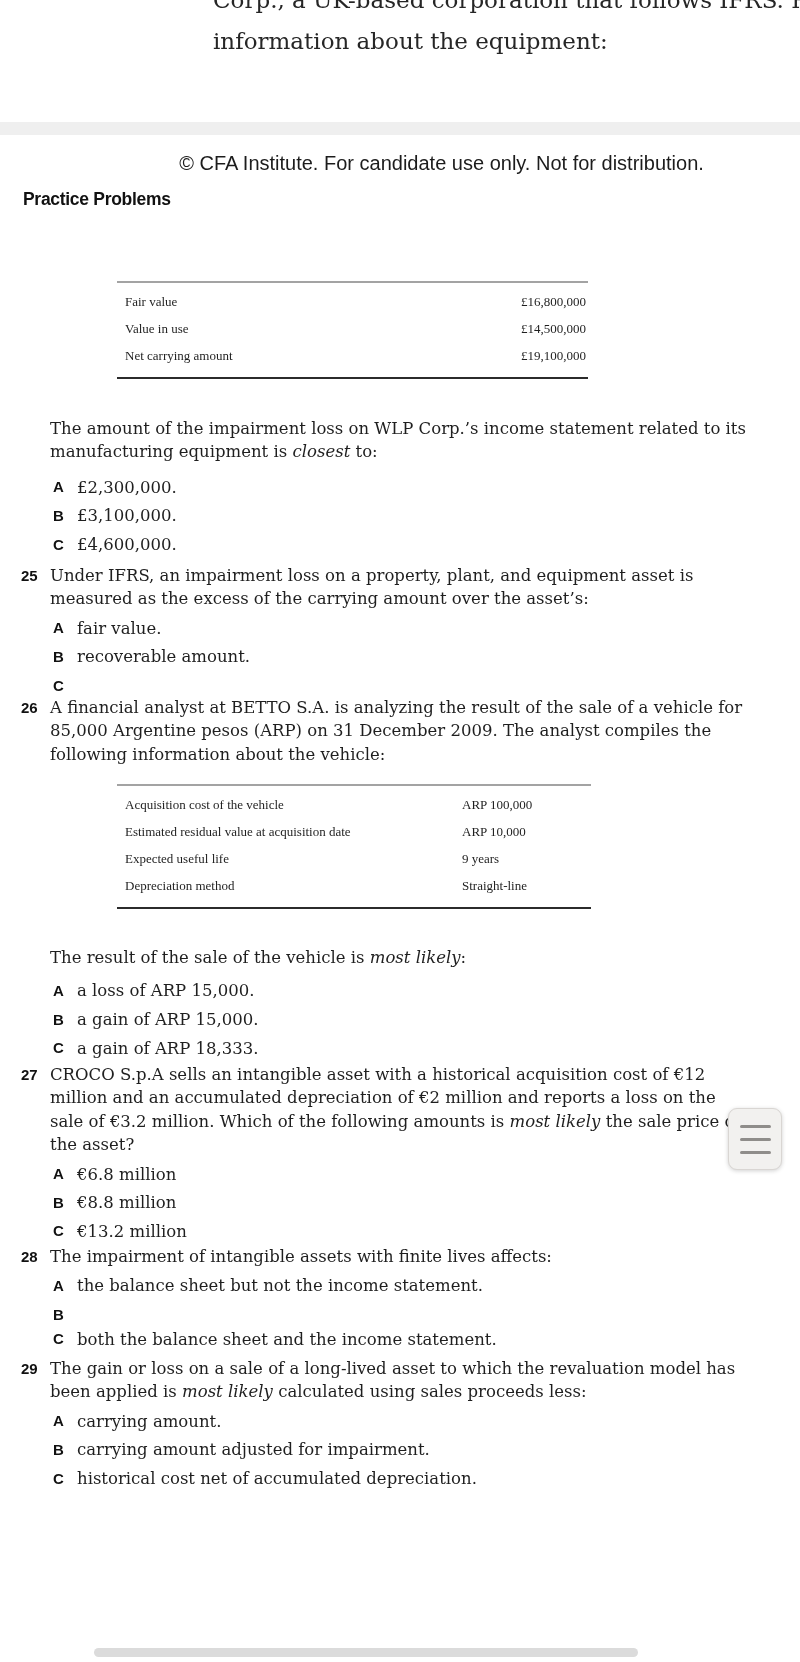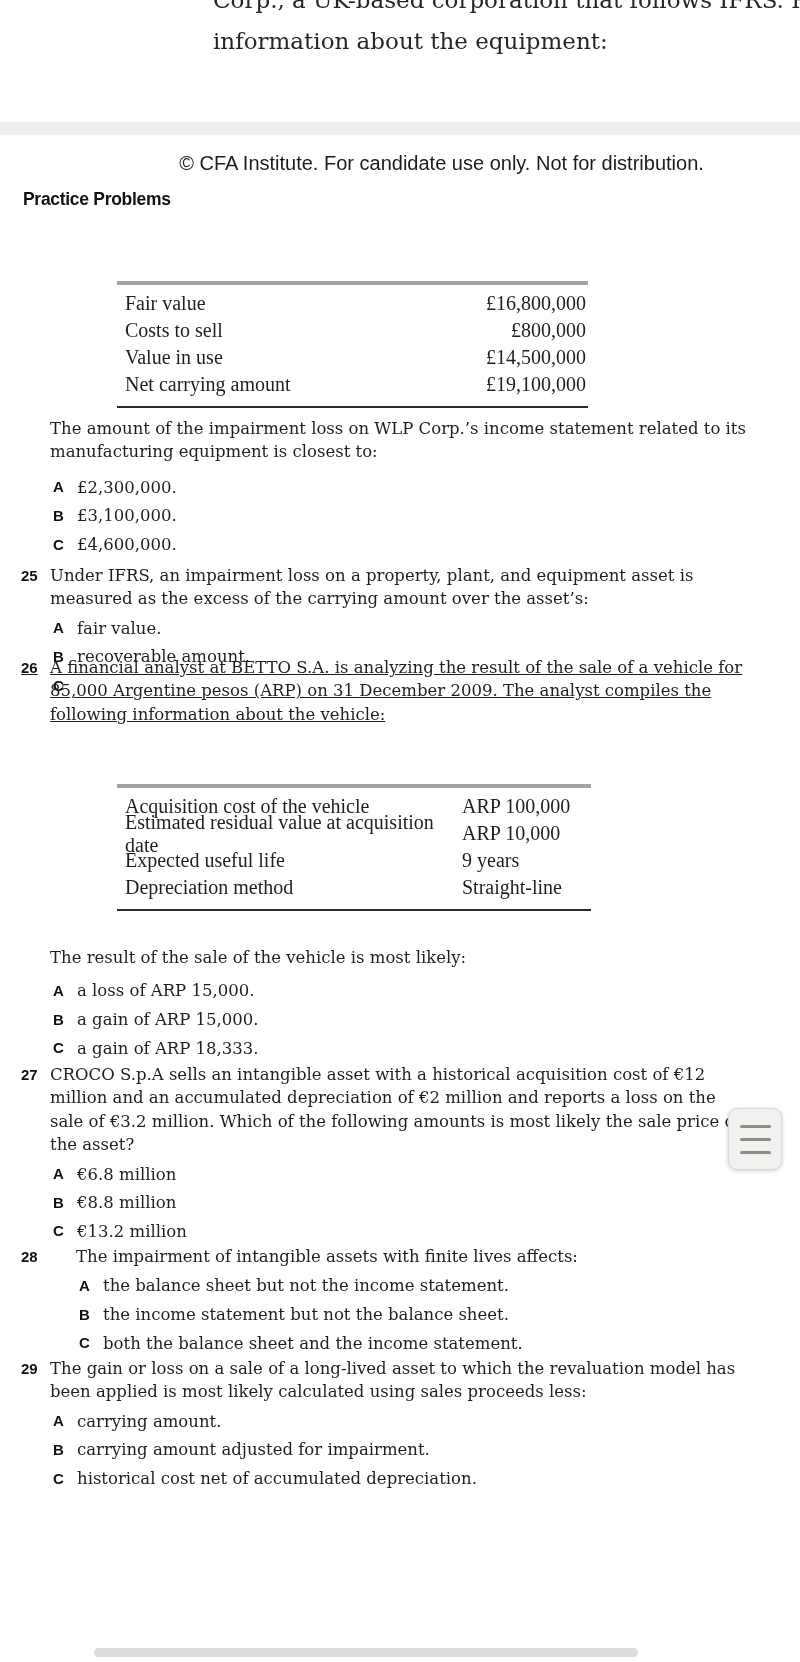--- a/index.html
+++ b/index.html
@@ -26,58 +26,58 @@
   }
   .section-label {
     position:absolute; top:189px; left:23px;
     font-family:"Liberation Sans", sans-serif;
     font-weight:bold; font-size:17.5px; letter-spacing:-0.3px; color:#111;
   }
 
   
   .vtable {
     position:absolute; left:117px;
-    border-top:4px solid #a3a3a3; border-bottom:2px solid #2b2b2b;
+    border-top:2px solid #a3a3a3; border-bottom:2px solid #2b2b2b;
     padding:5px 0 8px 0;
     font-family:"Liberation Serif", serif;
-    font-size:20px;
+    font-size:13px;
   }
   .vrow { display:flex; align-items:center; height:27px; padding-left:8px; padding-right:2px; }
   #table1 { top:281px; width:471px; }
   #table1 .vval { margin-left:auto; text-align:right; }
   #table2 { top:784px; width:474px; }
   #table2 .vlabel { width:337px; flex:none; }
   #table2 .vval { flex:1; text-align:left; }
 
   
   .q { position:absolute; left:21px; width:731px; display:flex; }
   .q-nonum { position:absolute; left:50px; width:712px; }
   .qnum {
     width:29px; flex:none; padding-top:3px;
     font-family:"Liberation Sans", sans-serif; font-weight:bold; font-size:15px; color:#111;
   }
   .qbody { flex:1; min-width:0; }
   .stem { font-size:16.5px; line-height:23.4px; }
-  .it { }
+  .it { font-style:italic; }
   .opts { margin-left:3px; margin-top:6px; }
   .opts.mt12 { margin-top:12px; }
   .opts.mt10 { margin-top:10px; }
   .opt { display:flex; margin-bottom:5.2px; }
   .olet {
     width:24px; flex:none; padding-top:2.5px;
     font-family:"Liberation Sans", sans-serif; font-weight:bold; font-size:15px; color:#111;
   }
   .otxt { font-size:16.5px; line-height:23.4px; }
 
   #q24 { top:417px; }
   #q25 { top:564px; }
-  #q26a { top:656px;text-decoration:underline; }
+  #q26a { top:696px; }
   #q26b { top:946px; }
   #q27 { top:1063px; }
-  #q28 { top:1245px;gap:26px; }
+  #q28 { top:1245px; }
   #q29 { top:1357px; }
 
   
   .menu-btn {
     position:absolute; left:728px; top:1108px; width:54px; height:62px;
     background:#f2f1ef; border:1px solid #d9d6d3; border-radius:9px;
     box-shadow:0 1px 4px rgba(0,0,0,0.18);
     display:flex; flex-direction:column; justify-content:center; align-items:center; gap:10px;
     cursor:pointer;
   }
@@ -99,24 +99,20 @@
 
 <div class="copyright">© CFA Institute. For candidate use only. Not for distribution.</div>
 <div class="section-label">Practice Problems</div>
 
 <div id="table1" class="vtable">
   <div class="vrow">
     <span class="vlabel">Fair value</span>
     <span class="vval">£16,800,000</span>
   </div>
   <div class="vrow">
-    <span class="vlabel">Costs to sell</span>
-    <span class="vval">£800,000</span>
-  </div>
-  <div class="vrow">
     <span class="vlabel">Value in use</span>
     <span class="vval">£14,500,000</span>
   </div>
   <div class="vrow">
     <span class="vlabel">Net carrying amount</span>
     <span class="vval">£19,100,000</span>
   </div>
 </div>
 
 <div id="q24" class="q-nonum">
@@ -226,21 +222,20 @@
   <div class="qnum">28</div>
   <div class="qbody">
     <p class="stem"><span>The impairment of intangible assets with finite lives affects:</span></p>
     <div class="opts">
       <div class="opt">
           <span class="olet">A</span>
           <span class="otxt">the balance sheet but not the income statement.</span>
         </div>
       <div class="opt">
           <span class="olet">B</span>
-          <span class="otxt">the income statement but not the balance sheet.</span>
         </div>
       <div class="opt">
           <span class="olet">C</span>
           <span class="otxt">both the balance sheet and the income statement.</span>
         </div>
     </div>
   </div>
 </div>
 
 <div id="q29" class="q">

